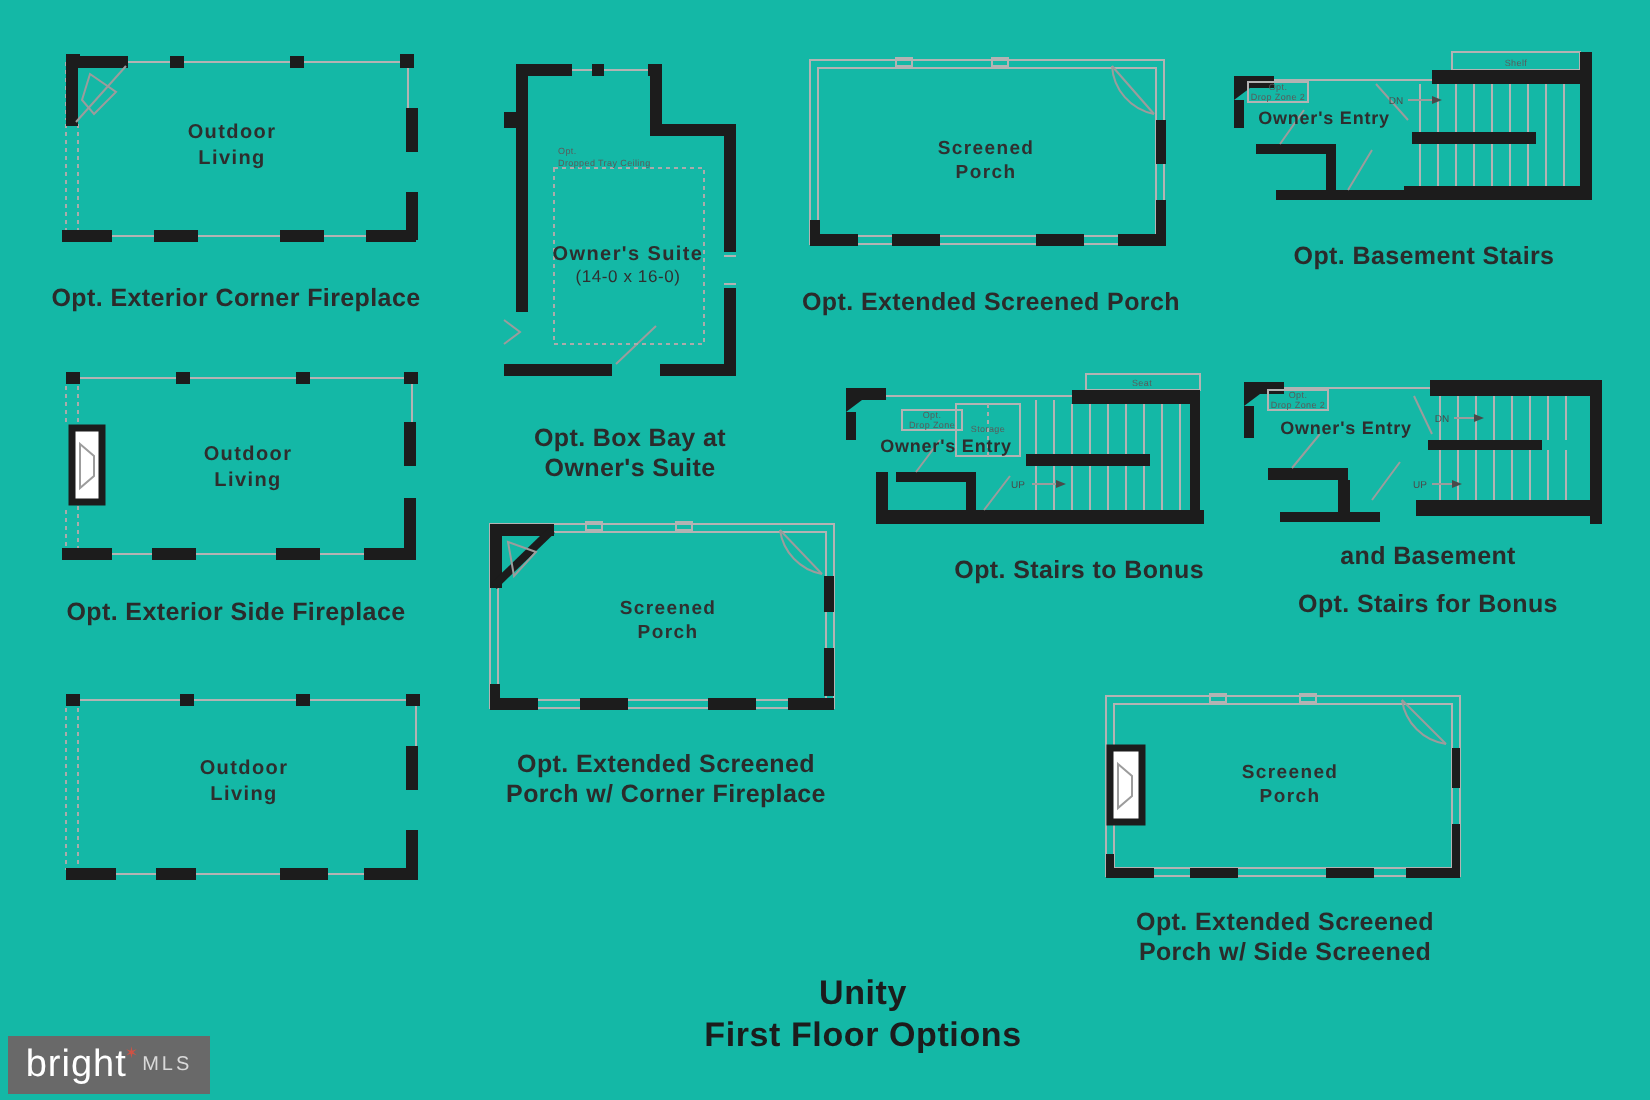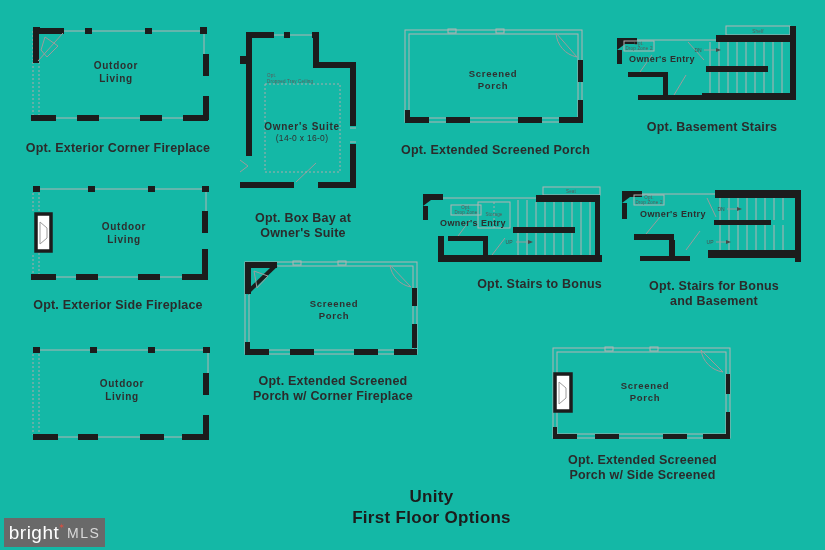--- a/index.html
+++ b/index.html
@@ -22,21 +22,21 @@
   .tiny{font:4.5px "Liberation Sans",sans-serif;fill:#5a5a5a;text-anchor:middle;letter-spacing:.2px;}
   .tinyL{font:4.5px "Liberation Sans",sans-serif;fill:#5a5a5a;text-anchor:start;letter-spacing:.2px;}
   .arrow{font:5px "Liberation Sans",sans-serif;fill:#4a4a4a;text-anchor:middle;}
   
   .title{position:absolute;left:0;right:0;top:486;top:486px;text-align:center;color:#1c1c1c;}
   .title div{font-weight:bold;font-size:17px;line-height:21px;letter-spacing:.3px;margin-left:38px;}
   .brand{position:absolute;left:4px;top:518px;width:101px;height:29px;background:#696969;
          display:flex;align-items:center;justify-content:center;}
   .brand .b1{font-family:Liberation Sans, sans-serif;font-size:19px;color:#ffffff;letter-spacing:.5px;}
   .brand .star{font-size:8px;color:#cf5244;position:relative;top:-6px;left:-1px;}
-  .brand .b2{font-size:14px;color:#d9d9d9;letter-spacing:1.5px;margin-left:1px;}
+  .brand .b2{font-size:10px;color:#d9d9d9;letter-spacing:1.5px;margin-left:1px;}
 </style>
 </head>
 <body>
 
 <div class="canvas">
 
   <figure class="plan" style="left:10px;top:24px;width:216px;">
     <svg width="216" height="102" viewBox="0 0 216 102">
       <g>
         <line class="thin" x1="26" y1="7" x2="194" y2="7"></line>
@@ -59,21 +59,21 @@
           <rect class="wall" x="23" y="4" width="6" height="35"></rect>
         <line class="thin2" x1="53" y1="9" x2="28" y2="37"></line>
         <polygon class="thin2" points="35,13 48,22 37,33 31,26"></polygon>
       </g>
       <text class="roomlg" x="106" y="45">Outdoor</text>
       <text class="roomlg" x="106" y="58">Living</text>
     </svg>
     <figcaption class="cap" style="margin-top:11px;">Opt. Exterior Corner Fireplace</figcaption>
   </figure>
 
-  <figure class="plan" style="left:228px;top:26px;width:150px;">
+  <figure class="plan" style="left:240px;top:26px;width:150px;">
     <svg width="150" height="166" viewBox="0 0 150 166">
       <g>
         <rect class="wall" x="18" y="6" width="28" height="6"></rect>
         <line class="thin" x1="46" y1="9" x2="91" y2="9"></line>
         <rect class="wall" x="56" y="6" width="6" height="6"></rect>
           <rect class="wall" x="84" y="6" width="7" height="6"></rect>
         <rect class="wall" x="18" y="6" width="6" height="124"></rect>
         <rect class="wall" x="12" y="30" width="6" height="8"></rect>
         <rect class="wall" x="85" y="6" width="6" height="34"></rect>
         <rect class="wall" x="85" y="36" width="43" height="6"></rect>
@@ -292,22 +292,22 @@
       </g>
       <rect class="thin" x="18" y="9" width="30" height="10"></rect>
       <text class="tiny" x="33" y="13">Opt.</text>
       <text class="tiny" x="33" y="18">Drop Zone 2</text>
       <g>
         <path class="thin2" d="M30,48 L44,31 M70,64 L84,45"></path>
       </g>
       <text class="entry" x="57" y="31">Owner's Entry</text>
     </svg>
     <figcaption>
+      <div class="cap">and Basement</div>
       <div class="cap" style="margin-top:9px;">Opt. Stairs for Bonus</div>
-      <div class="cap">and Basement</div>
     </figcaption>
   </figure>
 
   <figure class="plan" style="left:10px;top:345px;width:216px;">
     <svg width="216" height="100" viewBox="0 0 216 100">
       <g>
         <line class="thin" x1="25" y1="5" x2="198" y2="5"></line>
         <line class="thin" x1="198" y1="5" x2="198" y2="28"></line>
         <line class="thin" x1="23" y1="92" x2="199" y2="92"></line>
         <path class="dash" d="M23,9 V90 M29,9 V90"></path>

